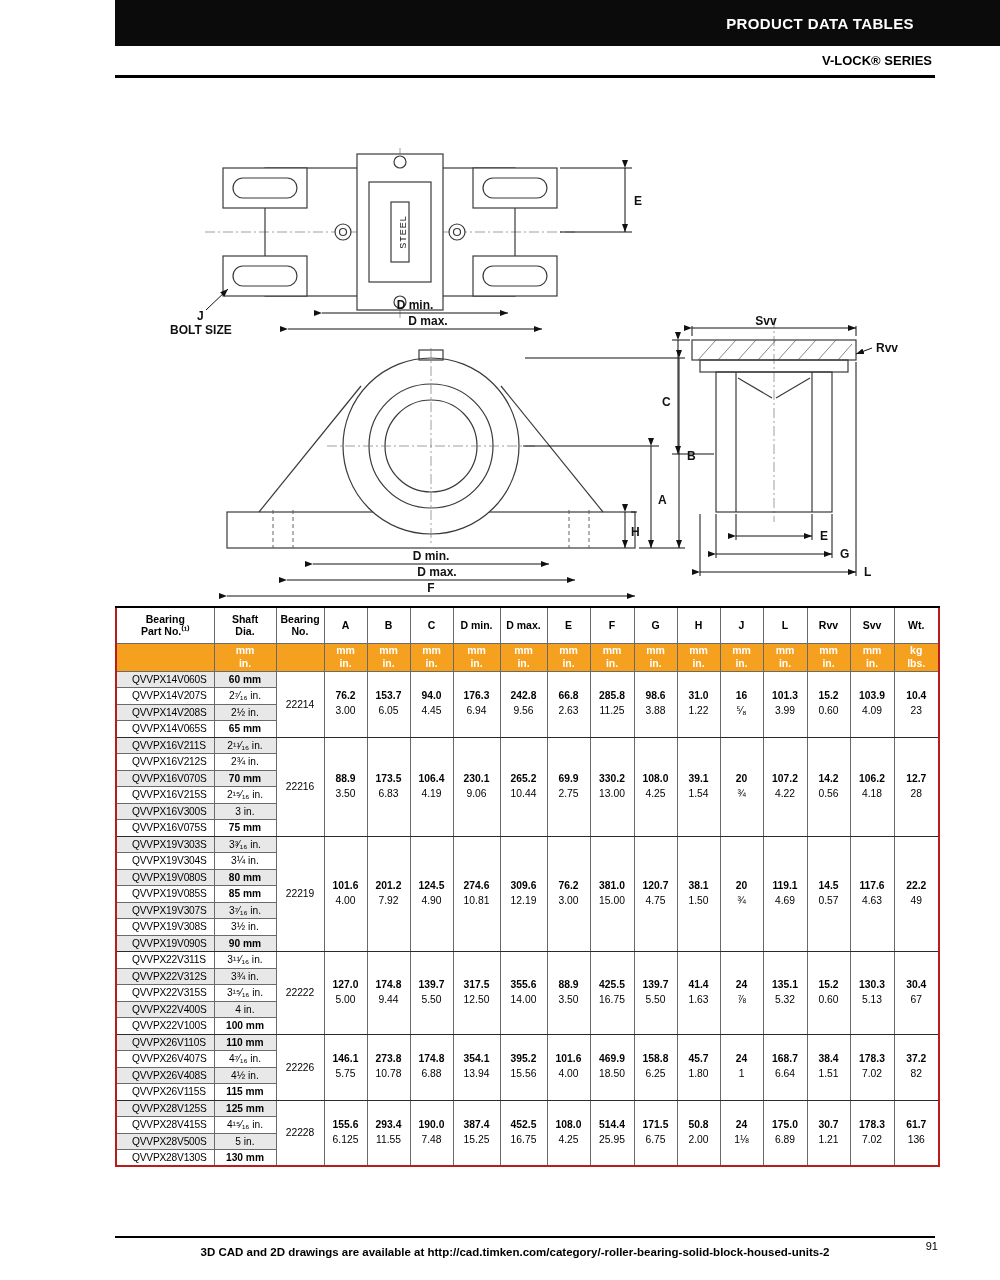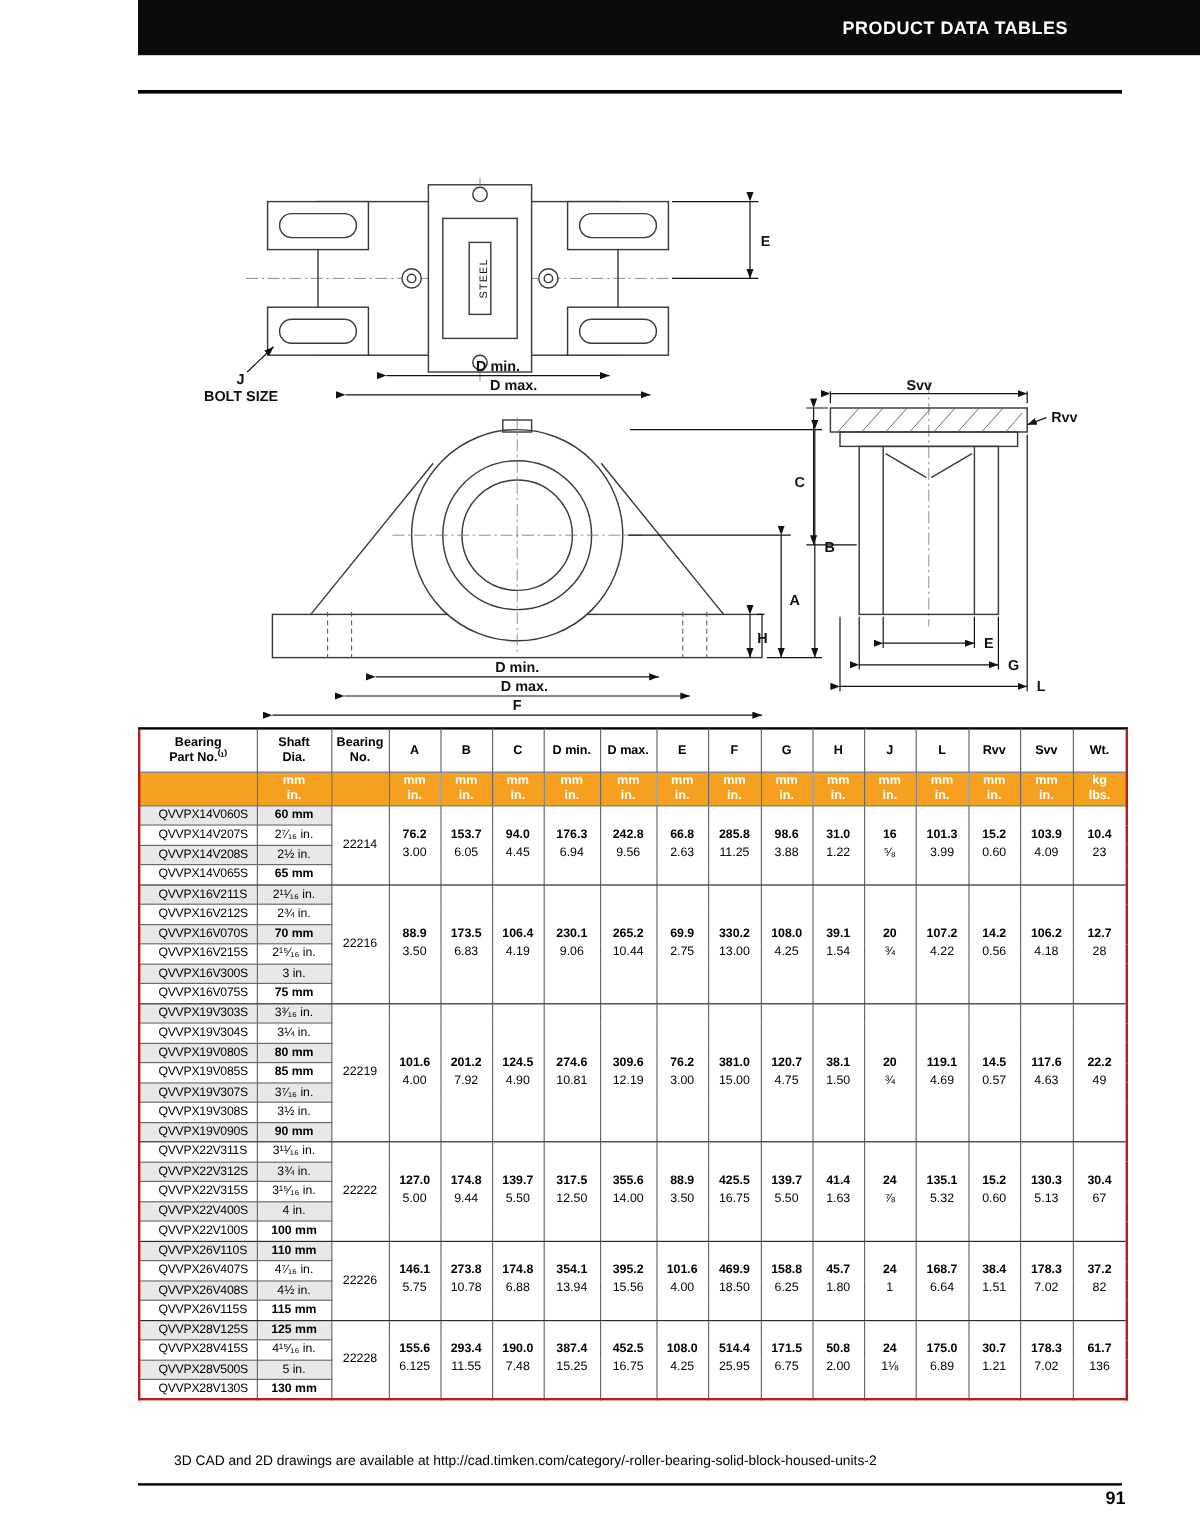--- a/index.html
+++ b/index.html
@@ -1,21 +1,21 @@
 <!DOCTYPE html>
 <html style="--accent: #F5A01E;"><head>
 <meta charset="utf-8">
 <style>
   * { margin:0; padding:0; box-sizing:border-box; }
   body { font-family:"Liberation Sans", sans-serif; background:#fff; color:#000; }
   .page { position:relative; width:1000px; height:1280px; background:#fff; overflow:hidden; }
 
   
   .banner { position:absolute; left:115px; top:0; width:885px; height:46px; background:#0b0b0b;
-            display:flex; align-items:center; justify-content:flex-end; padding-right:110px; }
+            display:flex; align-items:center; justify-content:flex-end; padding-right:86px; }
   .banner-text { color:#fff; font-weight:bold; font-size:15px; letter-spacing:.4px; }
   .series { position:absolute; left:115px; top:53px; width:817px; text-align:right; font-weight:bold; font-size:13px; }
   .rule { position:absolute; left:115px; top:75px; width:820px; height:3px; background:#000; }
   .title { position:absolute; left:116px; top:113px; font-size:20px; font-weight:bold; letter-spacing:-.2px; }
 
   
   .diagrams { position:absolute; left:115px; top:146px; width:823px; height:460px; }
   .diag-top   { position:absolute; left:55px;  top:2px; }
   .diag-front { position:absolute; left:100px; top:188px; }
   .diag-side  { position:absolute; left:545px; top:168px; }
@@ -45,31 +45,32 @@
   td.bearing-cell, td.dim-cell { background:#fff; font-size:10.3px; }
   td.dim-cell div { line-height:1.45; }
   td.dim-cell .mm { font-weight:bold; }
   .bold { font-weight:bold; }
   tr.group-end td { border-bottom:1.5px solid #2a2a2a; }
   td.dim-cell, td.bearing-cell { border-bottom:1.5px solid #2a2a2a; }
 
   
   .footnote { position:absolute; left:117px; top:1176px; font-size:10px; }
   .footer-rule { position:absolute; left:115px; top:1236px; width:820px; height:2px; background:#000; }
-  .footer-note { position:absolute; left:145px; top:1212px; width:740px; text-align:left; font-weight:normal; font-size:11.5px; }
-  .page-number { position:absolute; right:62px; top:1240px; font-size:15px; font-weight:bold; }
+  .footer-note { position:absolute; left:145px; top:1246px; width:740px; text-align:center; font-weight:bold; font-size:11.5px; }
+  .page-number { position:absolute; right:62px; top:1240px; font-size:11px; font-weight:normal; }
 </style>
 </head>
 <body>
 
 <div class="page">
 
   <div class="banner">
     <span class="banner-text">PRODUCT DATA TABLES</span>
   </div>
+  <div class="series">V-LOCK® SERIES</div>
   <div class="rule"></div>
 
 
   <div class="diagrams">
 
     <svg class="diag-top" width="500" height="188" viewBox="0 0 500 188">
       <defs>
         <marker id="mA" markerWidth="9" markerHeight="8" refX="8" refY="3" orient="auto" markerUnits="userSpaceOnUse">
           <path d="M0,0 L8,3 L0,6 Z" fill="#111"></path>
         </marker>

